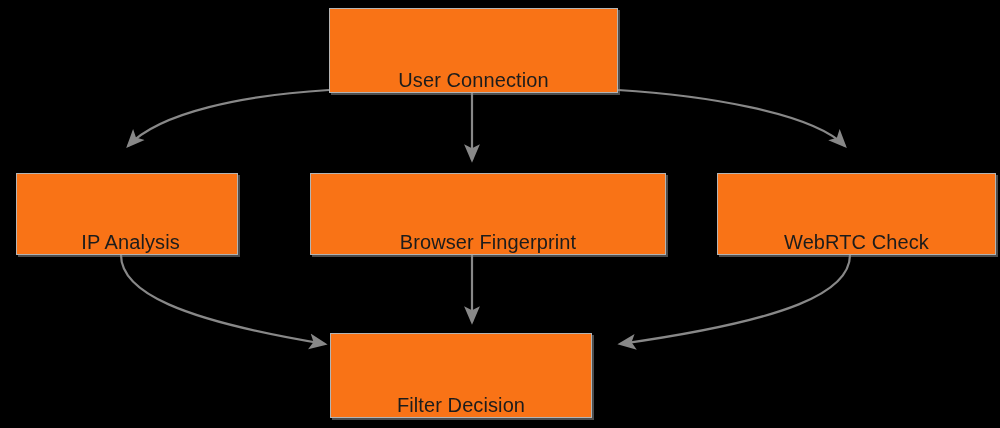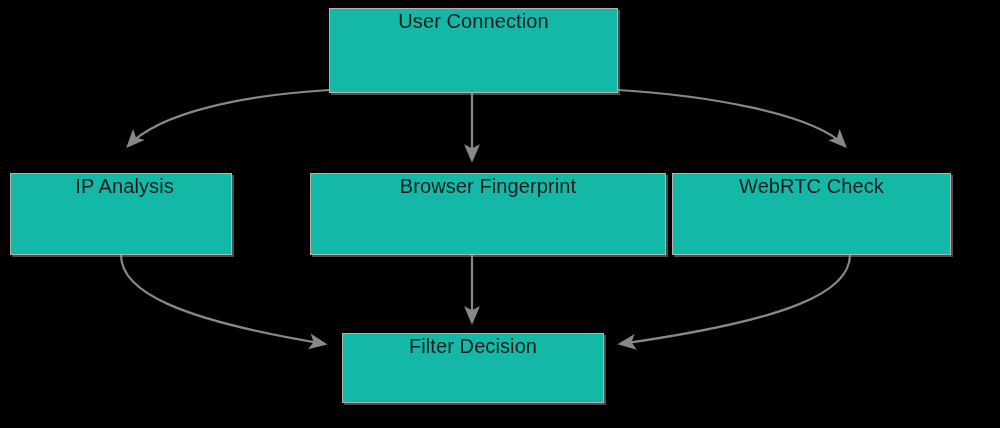--- a/index.html
+++ b/index.html
@@ -19,41 +19,41 @@
     position: absolute;
     left: 0;
     top: 0;
     width: 1000px;
     height: 428px;
     pointer-events: none;
   }
   .node {
     position: absolute;
     box-sizing: border-box;
-    background: #14b8a6;
+    background: #f97316;
     border: 1px solid #b4b4b4;
     box-shadow: 2px 2px 0 0 rgba(140,140,140,0.55);
     display: flex;
-    align-items: flex-start;
+    align-items: flex-end;
     justify-content: center;
     z-index: 2;
   }
   .node-label {
     color: #1c1c1c;
     font-size: 20px;
     line-height: 1.2;
     letter-spacing: 0.1px;
     white-space: nowrap;
     text-align: center;
   }
   #node-user-connection { left: 329px; top: 8px; width: 289px; height: 85px; }
-  #node-ip-analysis     { left: 10px;  top: 173px; width: 222px; height: 82px; padding-left: 7px; }
+  #node-ip-analysis     { left: 16px;  top: 173px; width: 222px; height: 82px; padding-left: 7px; }
   #node-browser-fp      { left: 310px; top: 173px; width: 356px; height: 82px; }
-  #node-webrtc-check    { left: 672px; top: 173px; width: 279px; height: 82px; }
-  #node-filter-decision { left: 342px; top: 333px; width: 262px; height: 70px; }
+  #node-webrtc-check    { left: 717px; top: 173px; width: 279px; height: 82px; }
+  #node-filter-decision { left: 330px; top: 333px; width: 262px; height: 85px; }
 </style>
 </head>
 <body>
 
 <div id="canvas">
 
   <svg id="edges" viewBox="0 0 1000 428" width="1000" height="428" xmlns="http://www.w3.org/2000/svg">
     <defs>
       <marker id="arrowhead" markerWidth="9" markerHeight="9" refX="7.2" refY="4.5" orient="auto" markerUnits="strokeWidth">
         <path d="M0,0.9 L8.4,4.5 L0,8.1 L1.9,4.5 Z" fill="#888888"></path>

